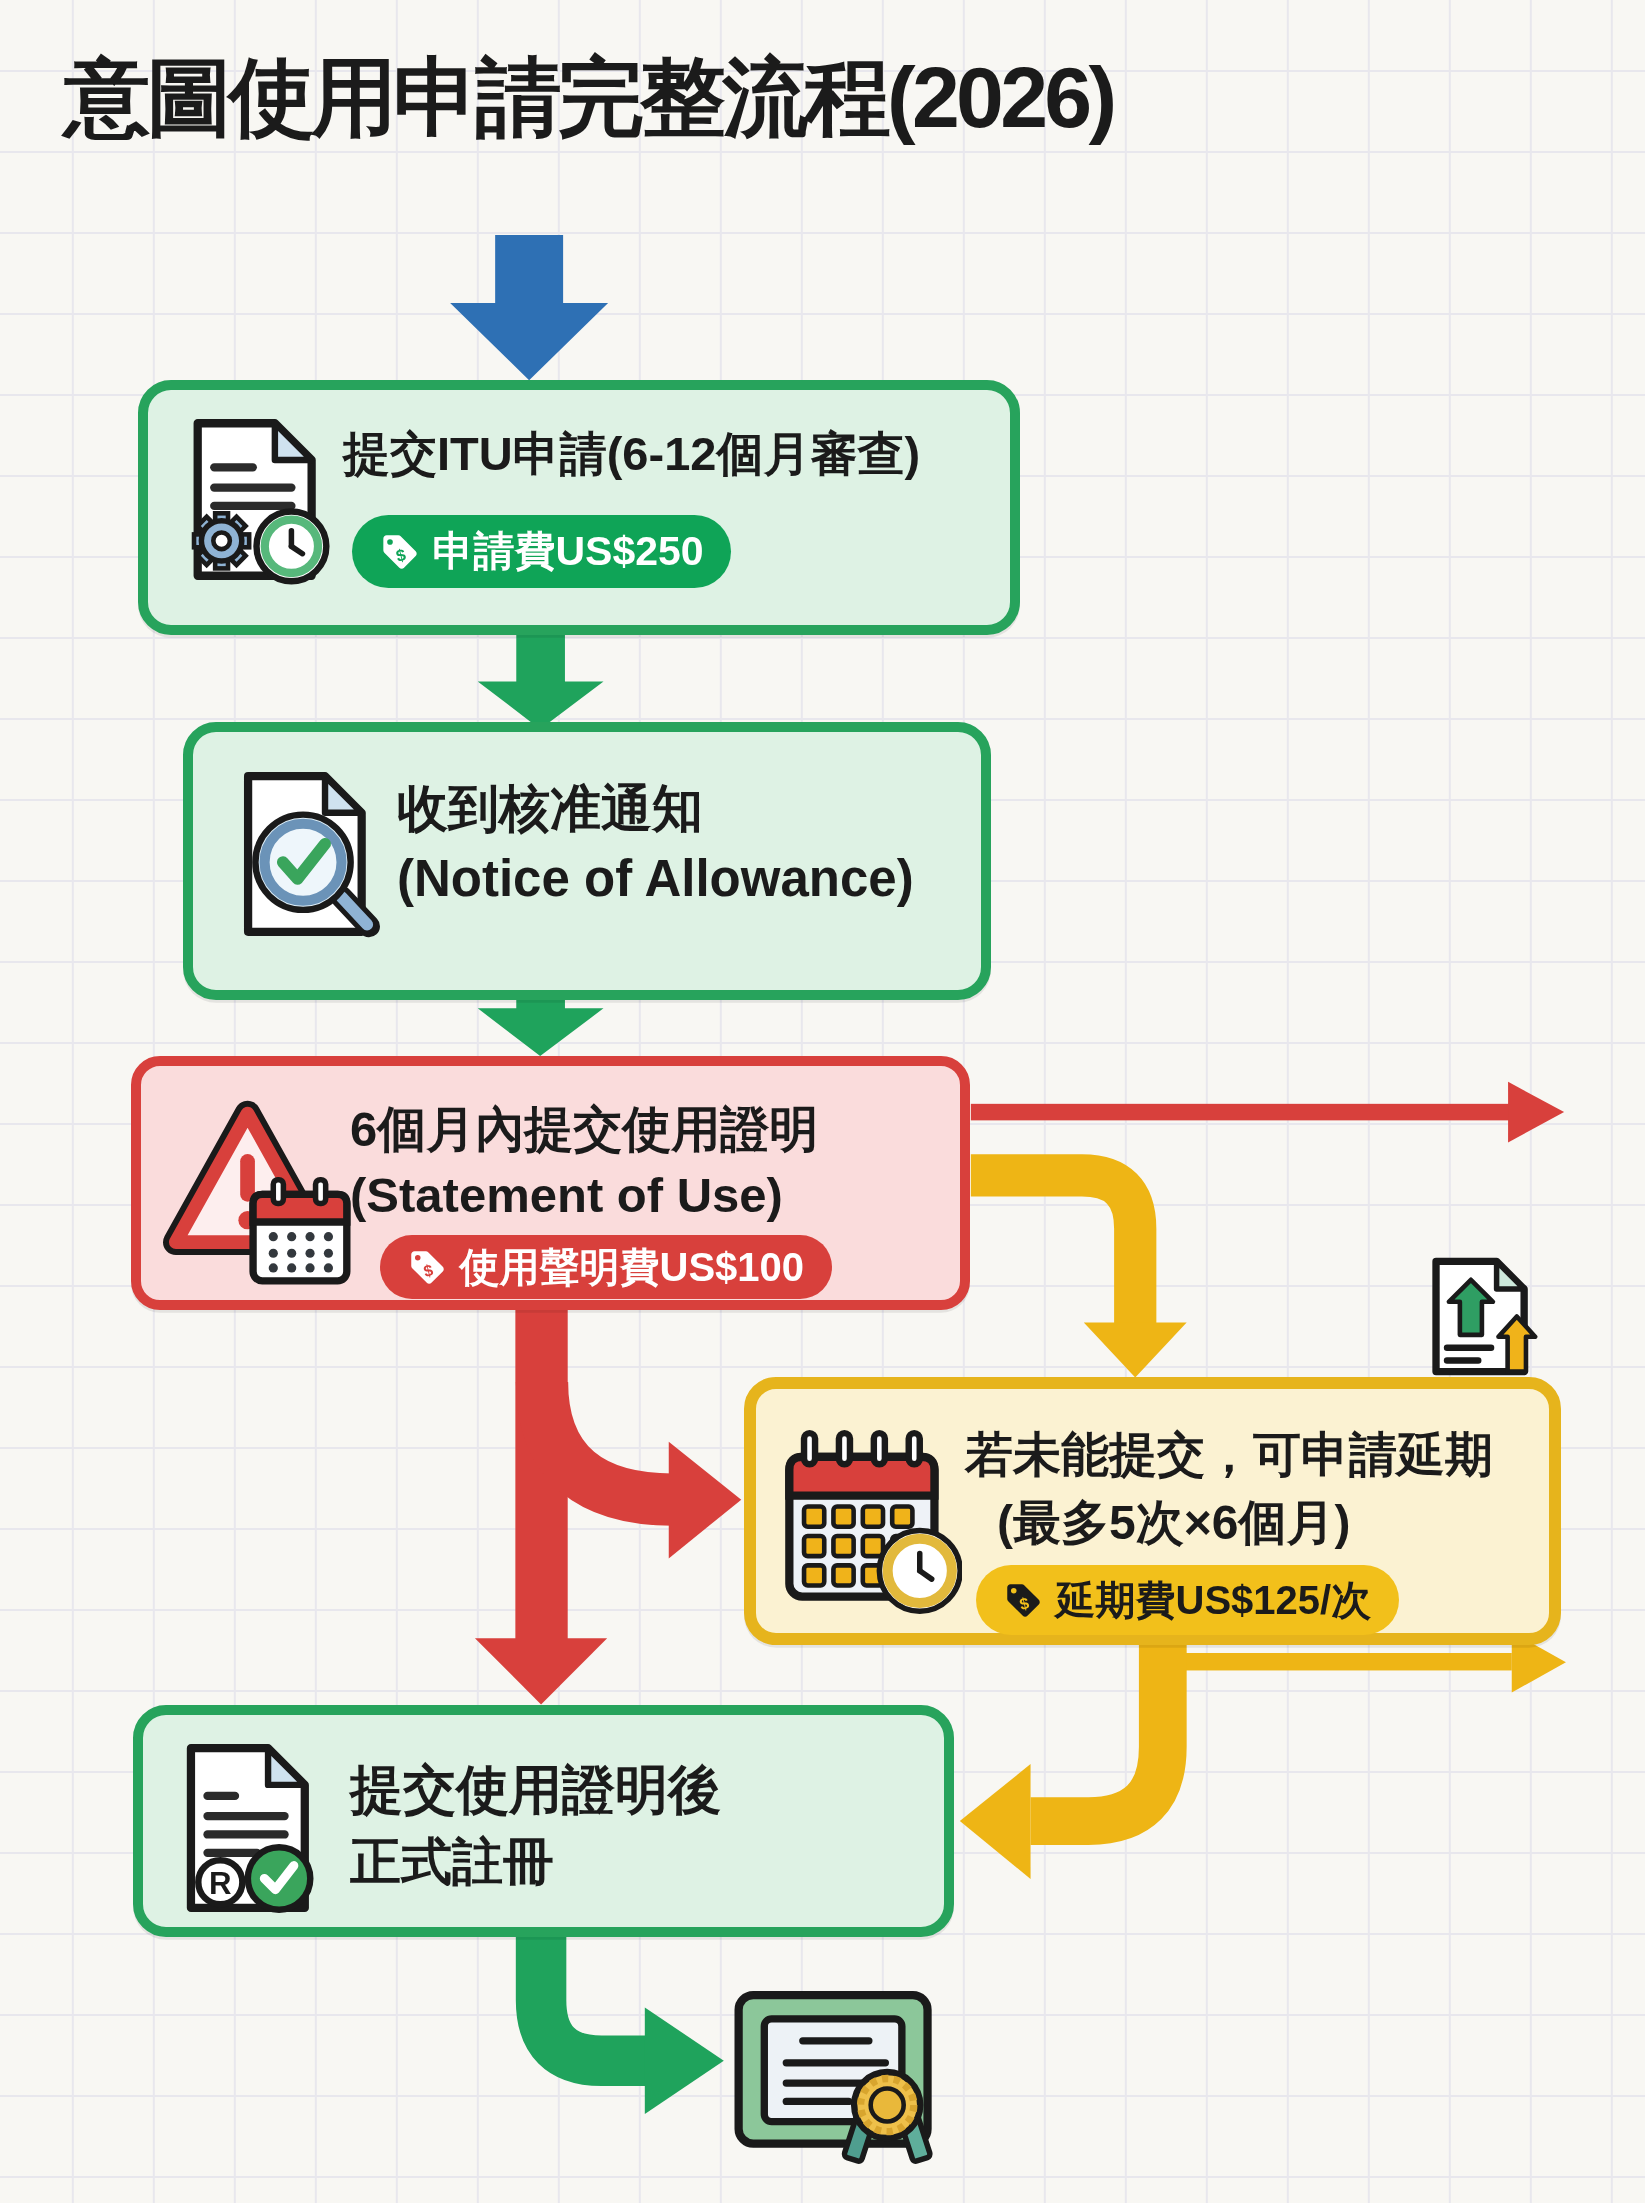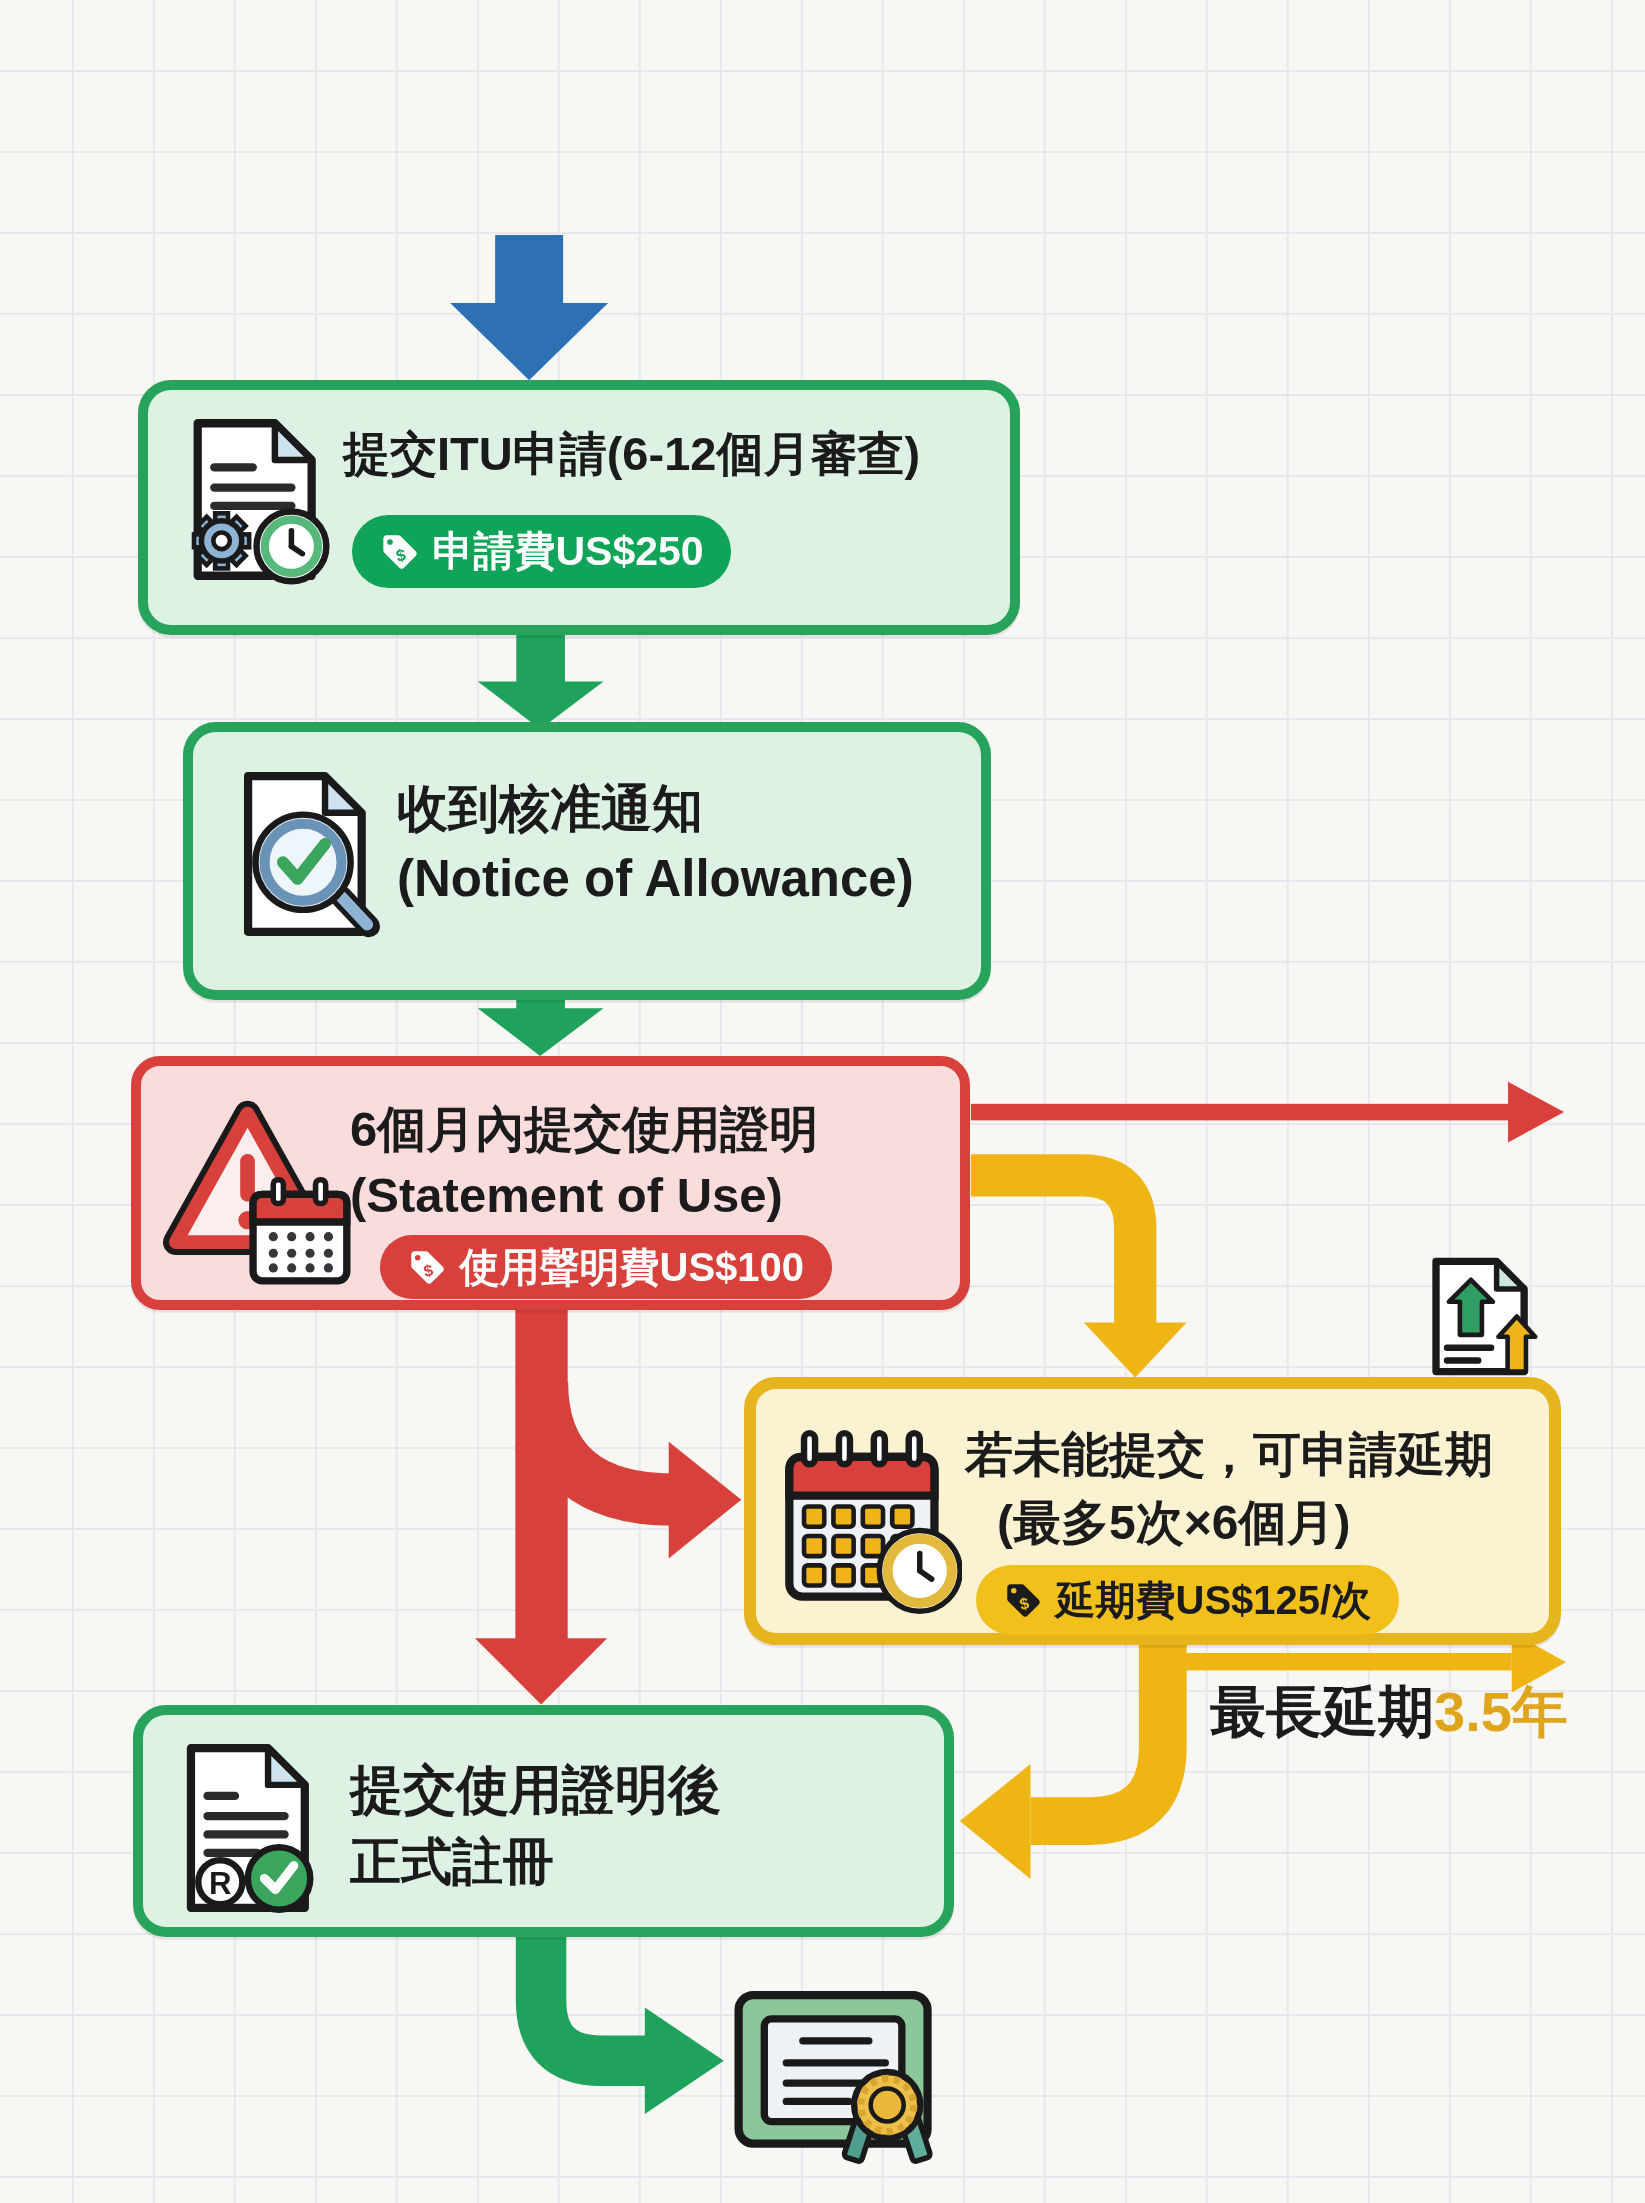--- a/index.html
+++ b/index.html
@@ -65,20 +65,21 @@
   .hl-gold{color:var(--gold-text);}
   
   #upload-icon{position:absolute;left:1425px;top:1254px;}
   #certificate-icon{position:absolute;left:733px;top:1984px;}
 </style>
 </head>
 <body>
 
 <div class="canvas">
 
+  <div class="page-title">意圖使用申請完整流程(2026)</div>
 
   <svg class="connectors" width="1646" height="2204" viewBox="0 0 1792 2400">
 
     <polygon points="539,256 613,256 613,330 662,330 576,414 490,330 539,330" fill="var(--blue-arrow)"></polygon>
 
     <polygon points="562,656 615,656 615,742 657,742 588,794 520,742 562,742" fill="var(--green-arrow)"></polygon>
 
     <polygon points="562,1046 615,1046 615,1098 657,1098 588,1150 520,1098 562,1098" fill="var(--green-arrow)"></polygon>
 
     <rect x="1057" y="1202" width="586" height="18" fill="var(--red)"></rect>
@@ -250,23 +251,20 @@
     <div class="badge badge-yellow b-ext">
       <svg width="39" height="39" viewBox="0 0 24 24" style="font-size:44px">
         <path fill="#1b1b1b" d="M21.41 11.58l-9-9C12.05 2.22 11.55 2 11 2H4c-1.1 0-2 .9-2 2v7c0 .55.22 1.05.59 1.42l9 9c.36.36.86.58 1.41.58.55 0 1.05-.22 1.41-.59l7-7c.37-.36.59-.86.59-1.41 0-.55-.23-1.06-.59-1.42z"></path>
         <circle cx="6" cy="6" r="1.7" fill="var(--yellow-badge-bg)"></circle>
         <text x="9.5" y="17.5" font-size="10" font-weight="bold" fill="var(--yellow-badge-bg)" transform="rotate(-14 12 13)">$</text>
       </svg>
       <span>延期費US$125/次</span>
     </div>
   </div>
 
-  <div class="flow-label" id="label-maxext">
-    <span>最長延期</span><span class="hl-gold">3.5年</span>
-  </div>
 
   <div class="stepbox box-green" id="box-reg">
     <span class="box-icon i-reg">
       <svg width="152" height="179" viewBox="0 0 165 195">
         <path d="M16 10 H100 L140 50 V184 H16 Z" fill="#ffffff" stroke="#1a1a1a" stroke-width="9" stroke-linejoin="round"></path>
         <path d="M100 10 V50 H140 Z" fill="#cfe2ef" stroke="#1a1a1a" stroke-width="7" stroke-linejoin="round"></path>
         <g stroke="#2b2b2b" stroke-width="9" stroke-linecap="round">
           <line x1="34" y1="62" x2="64" y2="62"></line>
           <line x1="34" y1="84" x2="118" y2="84"></line>
           <line x1="34" y1="104" x2="118" y2="104"></line>

